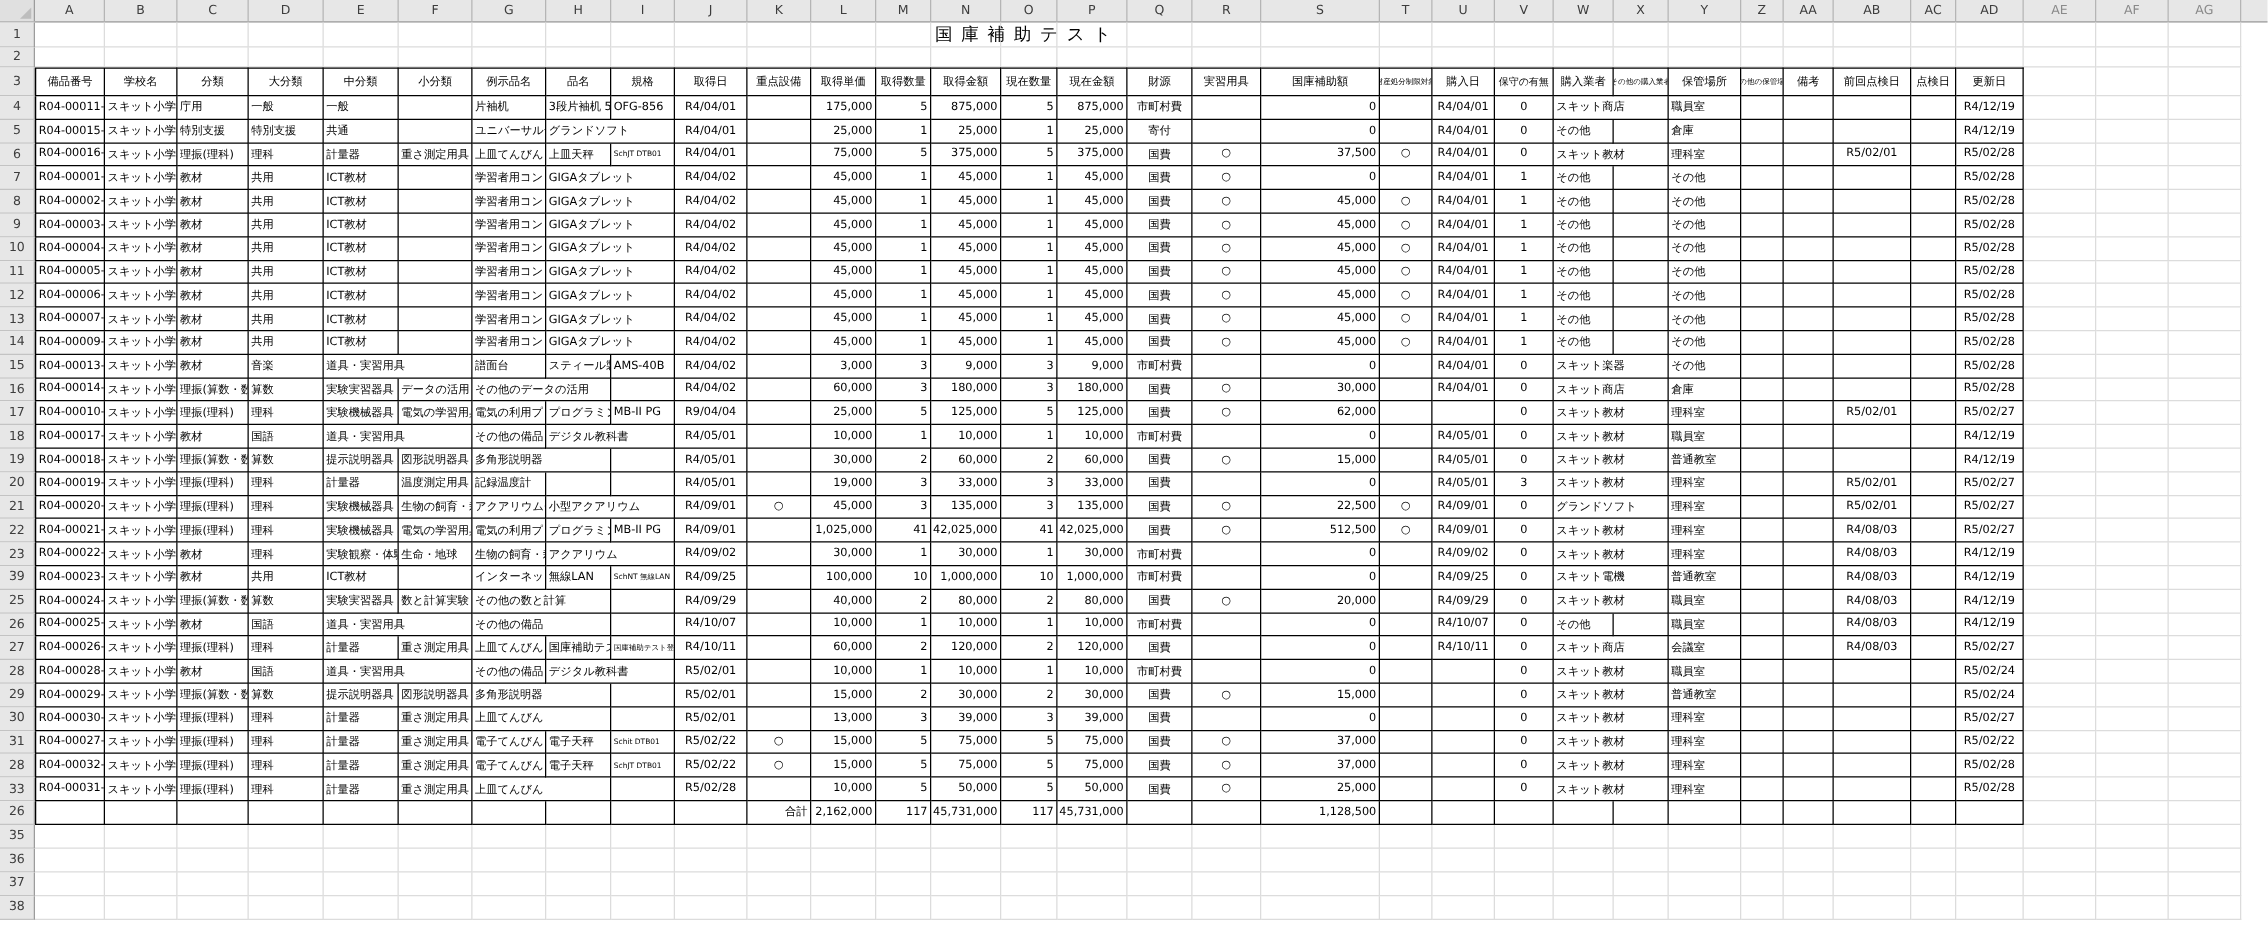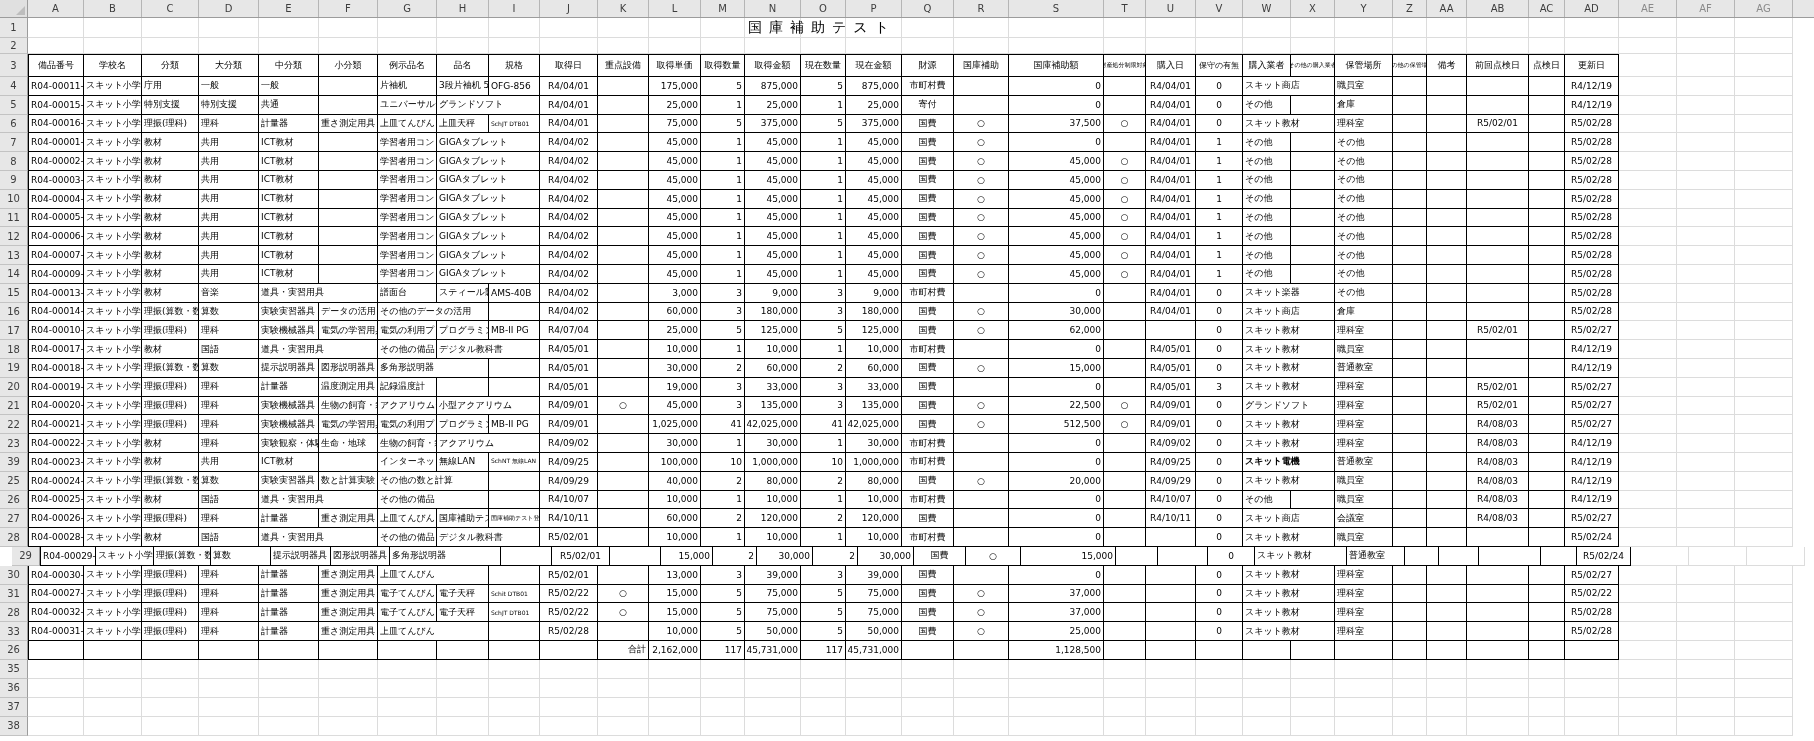--- a/index.html
+++ b/index.html
@@ -147,21 +147,21 @@
         <div class="cell bt ac" style="width: 52px; border-top: 1px solid rgb(0, 0, 0);">品名</div>
         <div class="cell bt ac" style="width: 51px; border-top: 1px solid rgb(0, 0, 0);">規格</div>
         <div class="cell bt ac" style="width: 58px; border-top: 1px solid rgb(0, 0, 0);">取得日</div>
         <div class="cell bt ac" style="width: 51px; border-top: 1px solid rgb(0, 0, 0);">重点設備</div>
         <div class="cell bt ac" style="width: 52px; border-top: 1px solid rgb(0, 0, 0);">取得単価</div>
         <div class="cell bt ac" style="width: 44px; border-top: 1px solid rgb(0, 0, 0);">取得数量</div>
         <div class="cell bt ac" style="width: 56px; border-top: 1px solid rgb(0, 0, 0);">取得金額</div>
         <div class="cell bt ac" style="width: 45px; border-top: 1px solid rgb(0, 0, 0);">現在数量</div>
         <div class="cell bt ac" style="width: 56px; border-top: 1px solid rgb(0, 0, 0);">現在金額</div>
         <div class="cell bt ac" style="width: 52px; border-top: 1px solid rgb(0, 0, 0);">財源</div>
-        <div class="cell bt ac" style="width: 55px; border-top: 1px solid rgb(0, 0, 0);">国庫補助</div>
+        <div class="cell bt ac" style="width: 55px; border-top: 1px solid rgb(0, 0, 0);">実習用具</div>
         <div class="cell bt ac" style="width: 95px; border-top: 1px solid rgb(0, 0, 0);">国庫補助額</div>
         <div class="cell bt ac" style="width: 42px; border-top: 1px solid rgb(0, 0, 0); font-size: 6px;">財産処分制限対象</div>
         <div class="cell bt ac" style="width: 50px; border-top: 1px solid rgb(0, 0, 0);">購入日</div>
         <div class="cell bt ac" style="width: 47px; border-top: 1px solid rgb(0, 0, 0); font-size: 8px;">保守の有無</div>
         <div class="cell bt ac" style="width: 48px; border-top: 1px solid rgb(0, 0, 0);">購入業者</div>
         <div class="cell bt ac" style="width: 44px; border-top: 1px solid rgb(0, 0, 0); font-size: 6px;">その他の購入業者</div>
         <div class="cell bt ac" style="width: 58px; border-top: 1px solid rgb(0, 0, 0);">保管場所</div>
         <div class="cell bt ac" style="width: 34px; border-top: 1px solid rgb(0, 0, 0); font-size: 6px;">その他の保管場所</div>
         <div class="cell bt ac" style="width: 40px; border-top: 1px solid rgb(0, 0, 0);">備考</div>
         <div class="cell bt ac" style="width: 62px; border-top: 1px solid rgb(0, 0, 0);">前回点検日</div>
@@ -628,21 +628,21 @@
         <div class="gut">17</div>
         <div class="cell bt al" style="width: 56px; border-left: 1px solid rgb(0, 0, 0);">R04-00010-0</div>
         <div class="cell bt al" style="width: 58px;">スキット小学校</div>
         <div class="cell bt al" style="width: 57px;">理振(理科)</div>
         <div class="cell bt al" style="width: 60px;">理科</div>
         <div class="cell bt al" style="width: 60px;">実験機械器具</div>
         <div class="cell bt al" style="width: 59px;">電気の学習用具</div>
         <div class="cell bt al" style="width: 59px;">電気の利用プログラム</div>
         <div class="cell bt al" style="width: 52px;">プログラミングキット</div>
         <div class="cell bt al" style="width: 51px;">MB-II PG</div>
-        <div class="cell bt ac" style="width: 58px;">R4/07/04</div>
+        <div class="cell bt ac" style="width: 58px;">R9/04/04</div>
         <div class="cell bt ac" style="width: 51px;"></div>
         <div class="cell bt ar" style="width: 52px;">25,000</div>
         <div class="cell bt ar" style="width: 44px;">5</div>
         <div class="cell bt ar" style="width: 56px;">125,000</div>
         <div class="cell bt ar" style="width: 45px;">5</div>
         <div class="cell bt ar" style="width: 56px;">125,000</div>
         <div class="cell bt ac" style="width: 52px;">国費</div>
         <div class="cell bt ac" style="width: 55px;">○</div>
         <div class="cell bt ar" style="width: 95px;">62,000</div>
         <div class="cell bt ac" style="width: 42px;"></div>
@@ -881,21 +881,21 @@
         <div class="cell bt ar" style="width: 44px;">10</div>
         <div class="cell bt ar" style="width: 56px;">1,000,000</div>
         <div class="cell bt ar" style="width: 45px;">10</div>
         <div class="cell bt ar" style="width: 56px;">1,000,000</div>
         <div class="cell bt ac" style="width: 52px;">市町村費</div>
         <div class="cell bt ac" style="width: 55px;"></div>
         <div class="cell bt ar" style="width: 95px;">0</div>
         <div class="cell bt ac" style="width: 42px;"></div>
         <div class="cell bt ac" style="width: 50px;">R4/09/25</div>
         <div class="cell bt ac" style="width: 47px;">0</div>
-        <div class="cell bt al" style="width: 92px; font-weight: bold;">スキット電機</div>
+        <div class="cell bt al" style="width: 92px;">スキット電機</div>
         <div class="cell bt al" style="width: 58px;">普通教室</div>
         <div class="cell bt al" style="width: 34px;"></div>
         <div class="cell bt al" style="width: 40px;"></div>
         <div class="cell bt ac" style="width: 62px;">R4/08/03</div>
         <div class="cell bt ac" style="width: 36px;"></div>
         <div class="cell bt ac" style="width: 54px;">R4/12/19</div>
         <div class="cell bf al" style="width: 58px;"></div>
         <div class="cell bf al" style="width: 58px;"></div>
         <div class="cell bf al" style="width: 58px;"></div>
       </div>
@@ -1028,21 +1028,21 @@
         <div class="cell bt al" style="width: 58px;">職員室</div>
         <div class="cell bt al" style="width: 34px;"></div>
         <div class="cell bt al" style="width: 40px;"></div>
         <div class="cell bt ac" style="width: 62px;"></div>
         <div class="cell bt ac" style="width: 36px;"></div>
         <div class="cell bt ac" style="width: 54px;">R5/02/24</div>
         <div class="cell bf al" style="width: 58px;"></div>
         <div class="cell bf al" style="width: 58px;"></div>
         <div class="cell bf al" style="width: 58px;"></div>
       </div>
-      <div class="row" style="height: 18.8px; margin-left: 12px;">
+      <div class="row" style="height: 18.8px;">
         <div class="gut">29</div>
         <div class="cell bt al" style="width: 56px; border-left: 1px solid rgb(0, 0, 0);">R04-00029-0</div>
         <div class="cell bt al" style="width: 58px;">スキット小学校</div>
         <div class="cell bt al" style="width: 57px;">理振(算数・数学)</div>
         <div class="cell bt al" style="width: 60px;">算数</div>
         <div class="cell bt al" style="width: 60px;">提示説明器具</div>
         <div class="cell bt al" style="width: 59px;">図形説明器具</div>
         <div class="cell bt al" style="width: 111px;">多角形説明器</div>
         <div class="cell bt al" style="width: 51px;"></div>
         <div class="cell bt ac" style="width: 58px;">R5/02/01</div>

